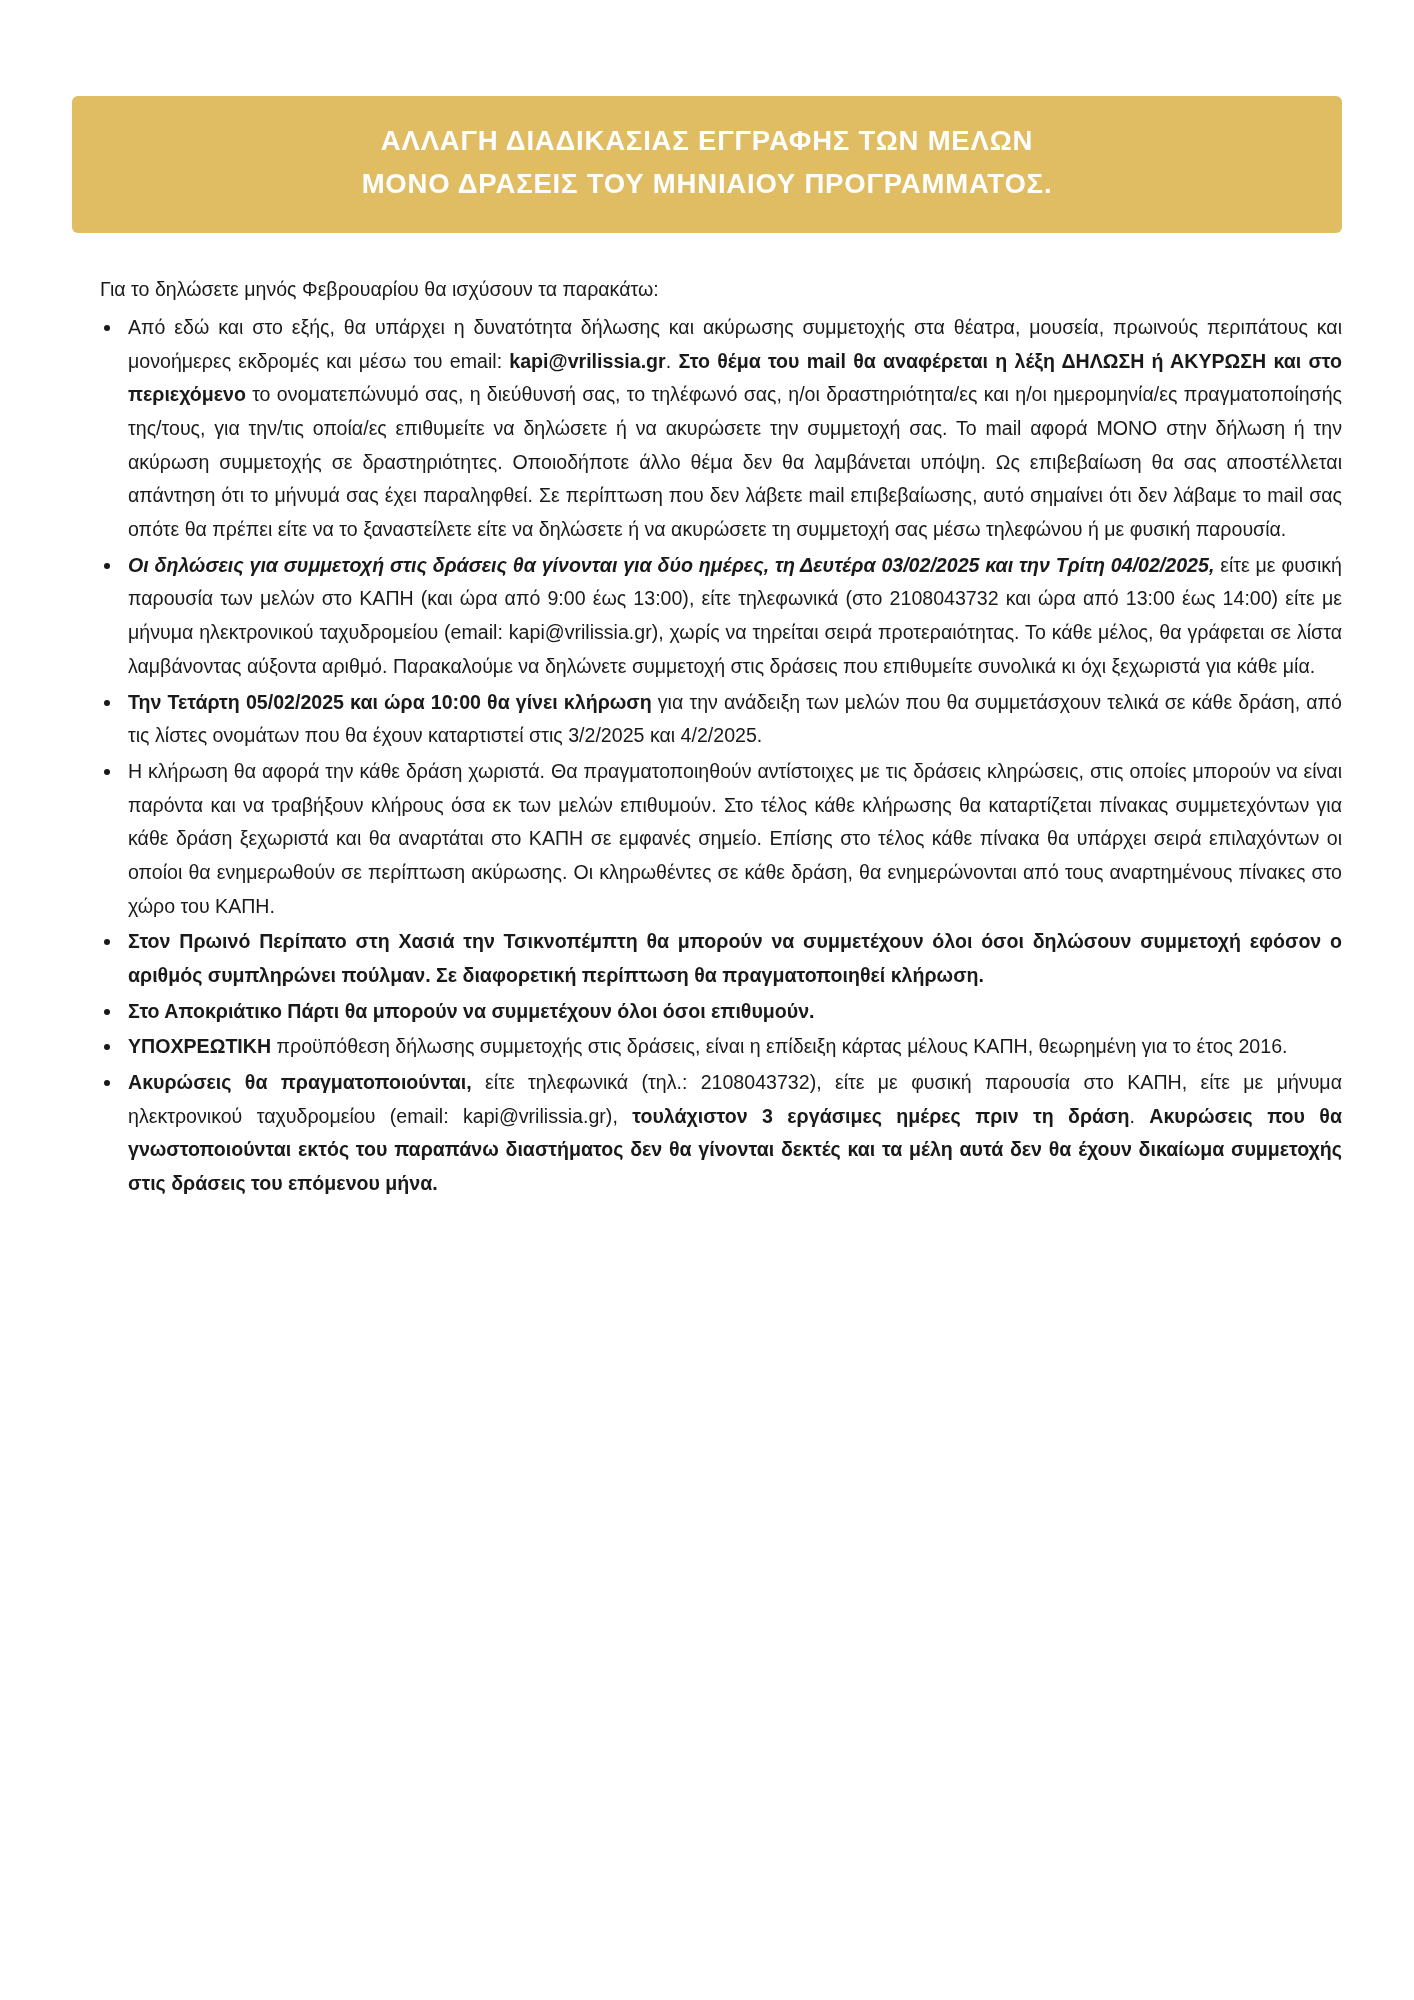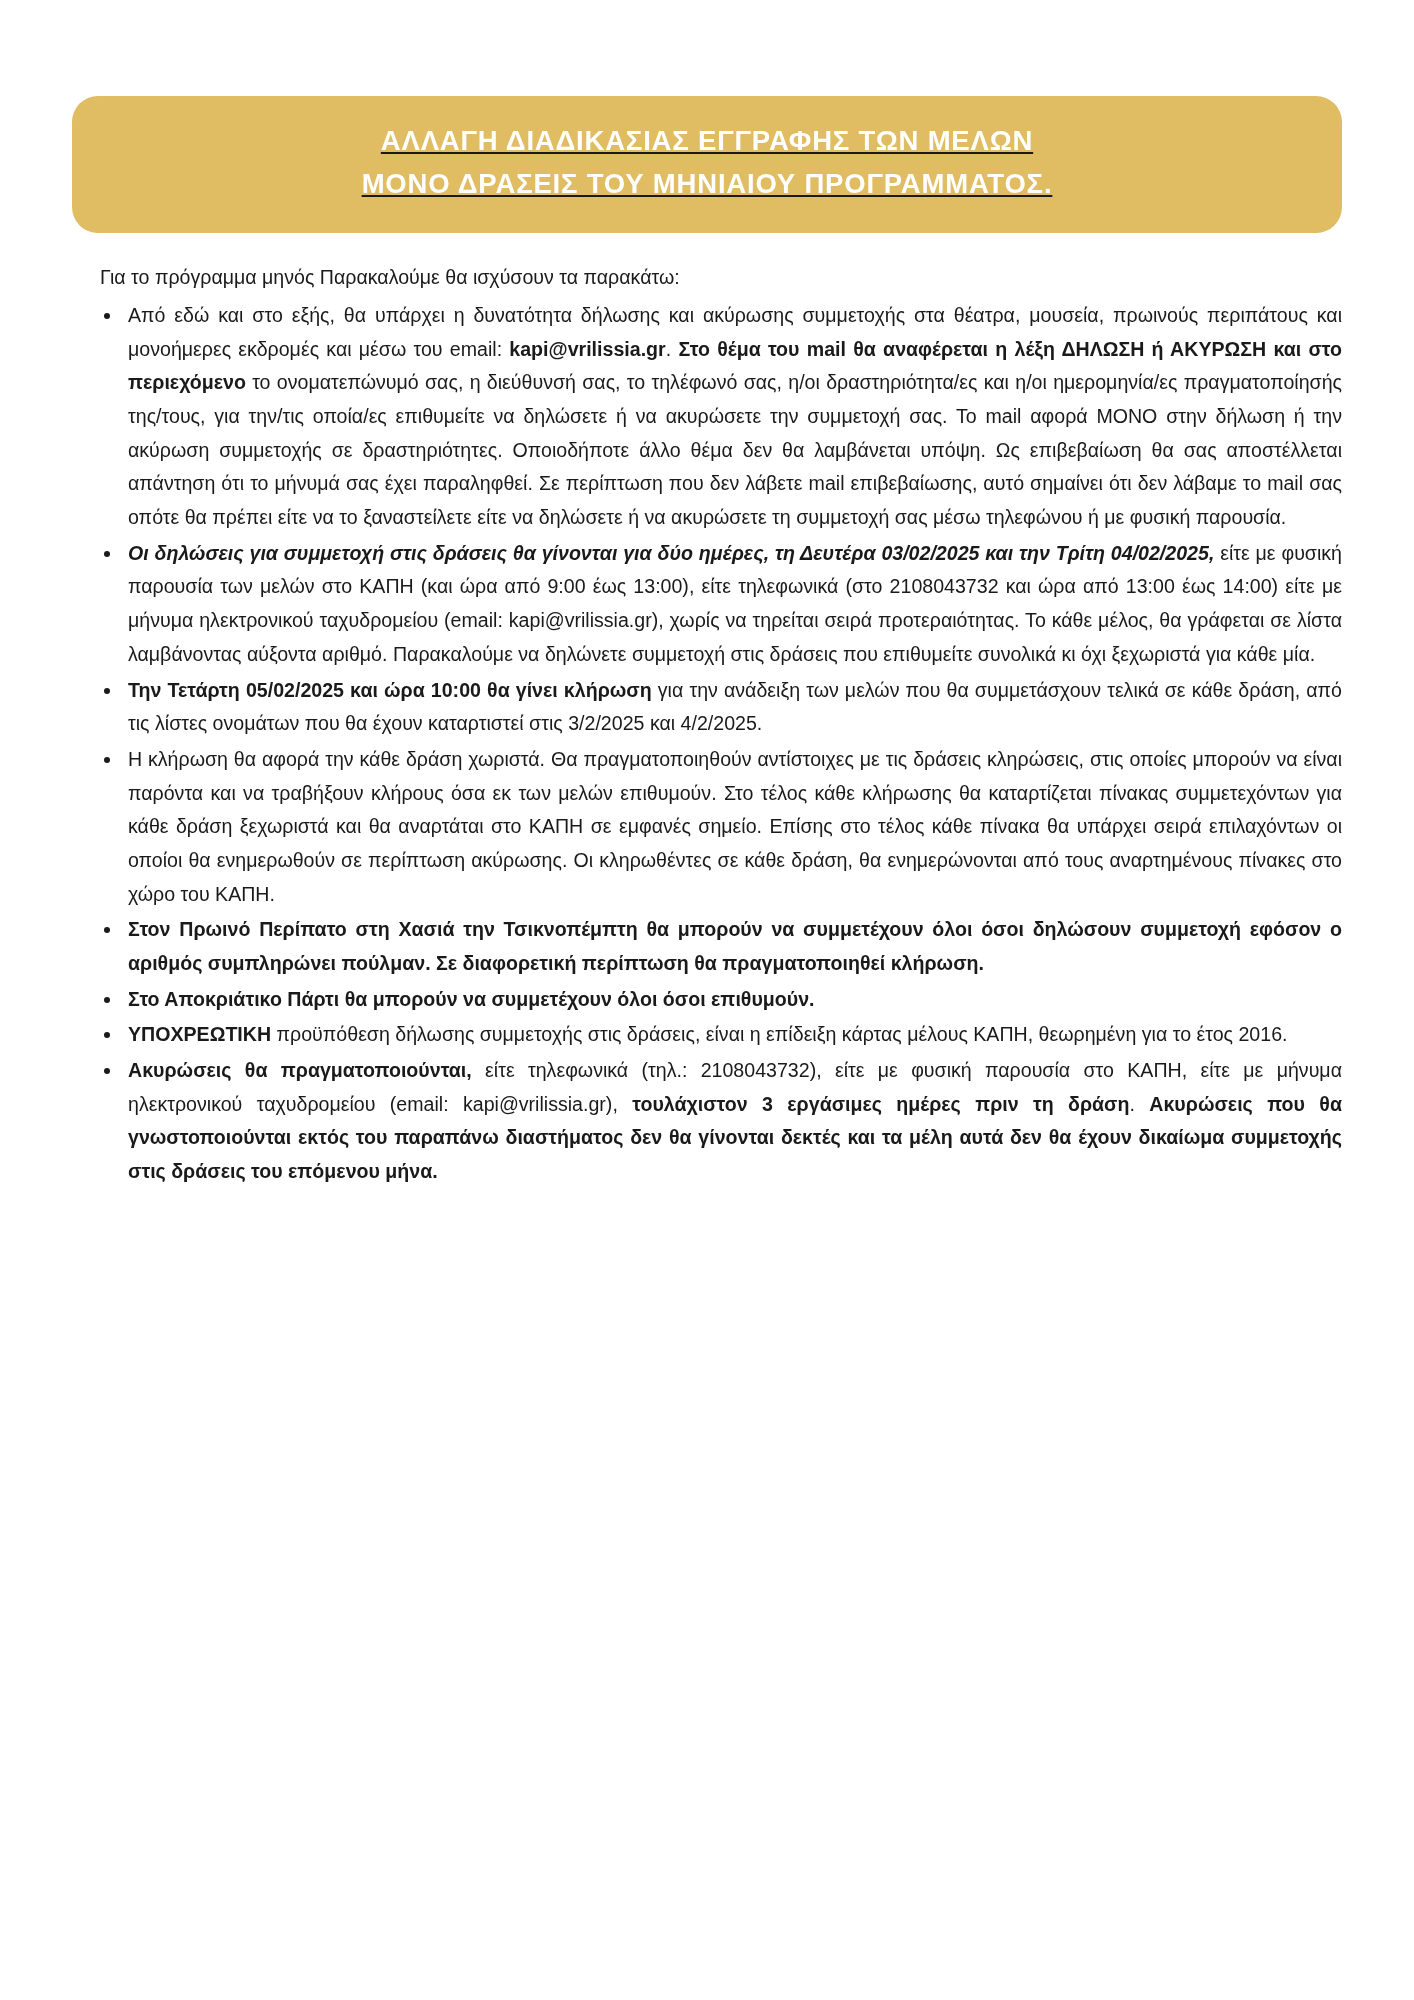--- a/index.html
+++ b/index.html
@@ -11,26 +11,25 @@
     font-family: "Liberation Sans", "DejaVu Sans", sans-serif;
     color: #1a1a1a;
   }
   .page {
     width: 1414px;
     min-height: 2000px;
     padding: 0;
     position: relative;
   }
   .banner {
-    margin: 96px 72px 0 72px;
+    margin: 96px 72px 12px 72px;
     background: #e0bc62;
-    border-radius: 26px;
+    border-radius: 6px;
     padding: 24px 40px 28px 40px;
     text-align: center;
-    text-decoration: underline;
   }
   .banner-line {
     color: #ffffff;
     font-size: 27.5px;
     font-weight: bold;
     letter-spacing: 0.8px;
     line-height: 1.55;
     white-space: nowrap;
   }
   .content {
@@ -74,21 +73,21 @@
 <body>
 
 <div class="page">
 
   <div class="banner">
     <div class="banner-line">ΑΛΛΑΓΗ ΔΙΑΔΙΚΑΣΙΑΣ ΕΓΓΡΑΦΗΣ ΤΩΝ ΜΕΛΩΝ</div>
     <div class="banner-line">ΜΟΝΟ ΔΡΑΣΕΙΣ ΤΟΥ ΜΗΝΙΑΙΟΥ ΠΡΟΓΡΑΜΜΑΤΟΣ.</div>
   </div>
 
   <div class="content">
-    <p class="intro">Για το πρόγραμμα μηνός Παρακαλούμε θα ισχύσουν τα παρακάτω:</p>
+    <p class="intro">Για το δηλώσετε μηνός Φεβρουαρίου θα ισχύσουν τα παρακάτω:</p>
     <ul class="bullets" id="bullet-list">
         <li>
           <p><span>Από εδώ και στο εξής, θα υπάρχει η δυνατότητα δήλωσης και ακύρωσης συμμετοχής στα θέατρα, μουσεία, πρωινούς περιπάτους και μονοήμερες εκδρομές και μέσω του email: </span><span class="b">kapi@vrilissia.gr</span><span>. </span><span class="b">Στο θέμα του mail θα αναφέρεται η λέξη ΔΗΛΩΣΗ ή ΑΚΥΡΩΣΗ και στο περιεχόμενο</span><span> το ονοματεπώνυμό σας, η διεύθυνσή σας, το τηλέφωνό σας, η/οι δραστηριότητα/ες και η/οι ημερομηνία/ες πραγματοποίησής της/τους, για την/τις οποία/ες επιθυμείτε να δηλώσετε ή να ακυρώσετε την συμμετοχή σας. Το mail αφορά ΜΟΝΟ στην δήλωση ή την ακύρωση συμμετοχής σε δραστηριότητες. Οποιοδήποτε άλλο θέμα δεν θα λαμβάνεται υπόψη. Ως επιβεβαίωση θα σας αποστέλλεται απάντηση ότι το μήνυμά σας έχει παραληφθεί. Σε περίπτωση που δεν λάβετε mail επιβεβαίωσης, αυτό σημαίνει ότι δεν λάβαμε το mail σας οπότε θα πρέπει είτε να το ξαναστείλετε είτε να δηλώσετε ή να ακυρώσετε τη συμμετοχή σας μέσω τηλεφώνου ή με φυσική παρουσία.</span></p>
         </li>
         <li>
           <p><span class="bi">Οι δηλώσεις για συμμετοχή στις δράσεις θα γίνονται για δύο ημέρες, τη Δευτέρα 03/02/2025 και την Τρίτη 04/02/2025,</span><span> είτε με φυσική παρουσία των μελών στο ΚΑΠΗ (και ώρα από 9:00 έως 13:00), είτε τηλεφωνικά (στο 2108043732 και ώρα από 13:00 έως 14:00) είτε με μήνυμα ηλεκτρονικού ταχυδρομείου (email: kapi@vrilissia.gr), χωρίς να τηρείται σειρά προτεραιότητας. Το κάθε μέλος, θα γράφεται σε λίστα λαμβάνοντας αύξοντα αριθμό. Παρακαλούμε να δηλώνετε συμμετοχή στις δράσεις που επιθυμείτε συνολικά κι όχι ξεχωριστά για κάθε μία.</span></p>
         </li>
         <li>
           <p><span class="b">Την Τετάρτη 05/02/2025 και ώρα 10:00 θα γίνει κλήρωση</span><span> για την ανάδειξη των μελών που θα συμμετάσχουν τελικά σε κάθε δράση, από τις λίστες ονομάτων που θα έχουν καταρτιστεί στις 3/2/2025 και 4/2/2025.</span></p>
         </li>

